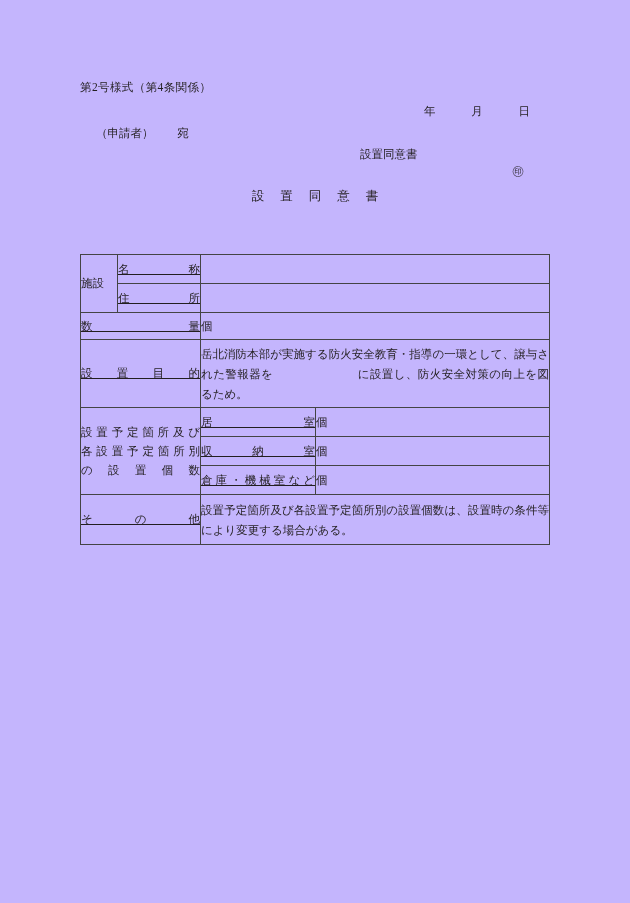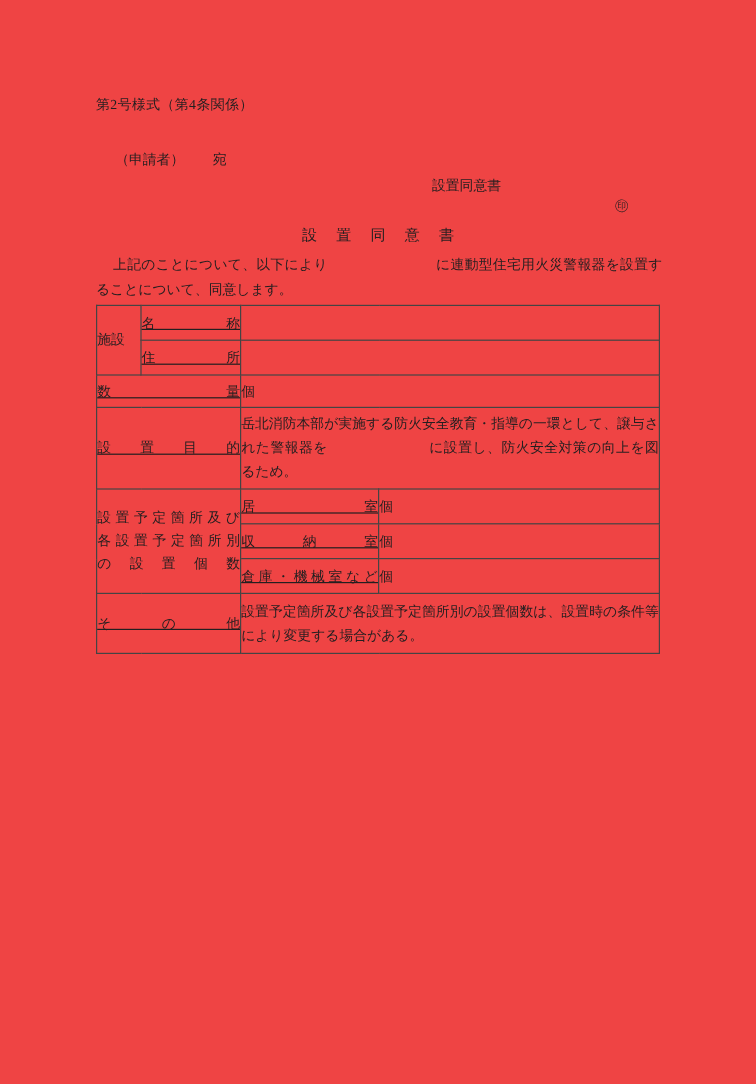--- a/index.html
+++ b/index.html
@@ -14,21 +14,21 @@
     font-family: "Liberation Serif", "DejaVu Serif", serif;
     color: #231f20;
     -webkit-font-smoothing: antialiased;
   }
 
   .page {
     position: absolute;
     inset: 0;
     width: 630px;
     height: 903px;
-    background: #ef4444;
+    background: #c4b5fd;
     overflow: hidden;
   }
 
   
   .form-code {
     position: absolute;
     left: 80px;
     top: 80px;
     font-size: 11.5px;
     letter-spacing: 0.4px;
@@ -158,36 +158,40 @@
   .r-sub    { height: 29px; }
   .r-other  { height: 50px; }
 </style>
 </head>
 <body>
 
 <div class="page">
 
   <div class="form-code">第2号様式（第4条関係）</div>
 
+  <div class="date-line">
+    <span>年</span>
+    <span class="gap-s"></span>
+    <span>月</span>
+    <span class="gap-s"></span>
+    <span>日</span>
+  </div>
 
   <div class="addressee">
     <span>（申請者）</span>
     <span class="gap-s"></span>
     <span>宛</span>
   </div>
 
   <div class="owner-line">設置同意書</div>
 
   <div class="seal">㊞</div>
 
   <div class="doc-title">設置同意書</div>
 
-  <div class="intro">
-    <span class="indent"></span><span>上記のことについて、以下により</span><span class="blank-field"></span><span>に連動型住宅用火災警報器を設置することについて、同意します。</span>
-  </div>
 
   <table class="form-table">
     <colgroup>
       <col style="width:37px">
       <col style="width:83px">
       <col style="width:115px">
       <col style="width:234px">
     </colgroup>
     <tbody>
       <tr class="r-name">

